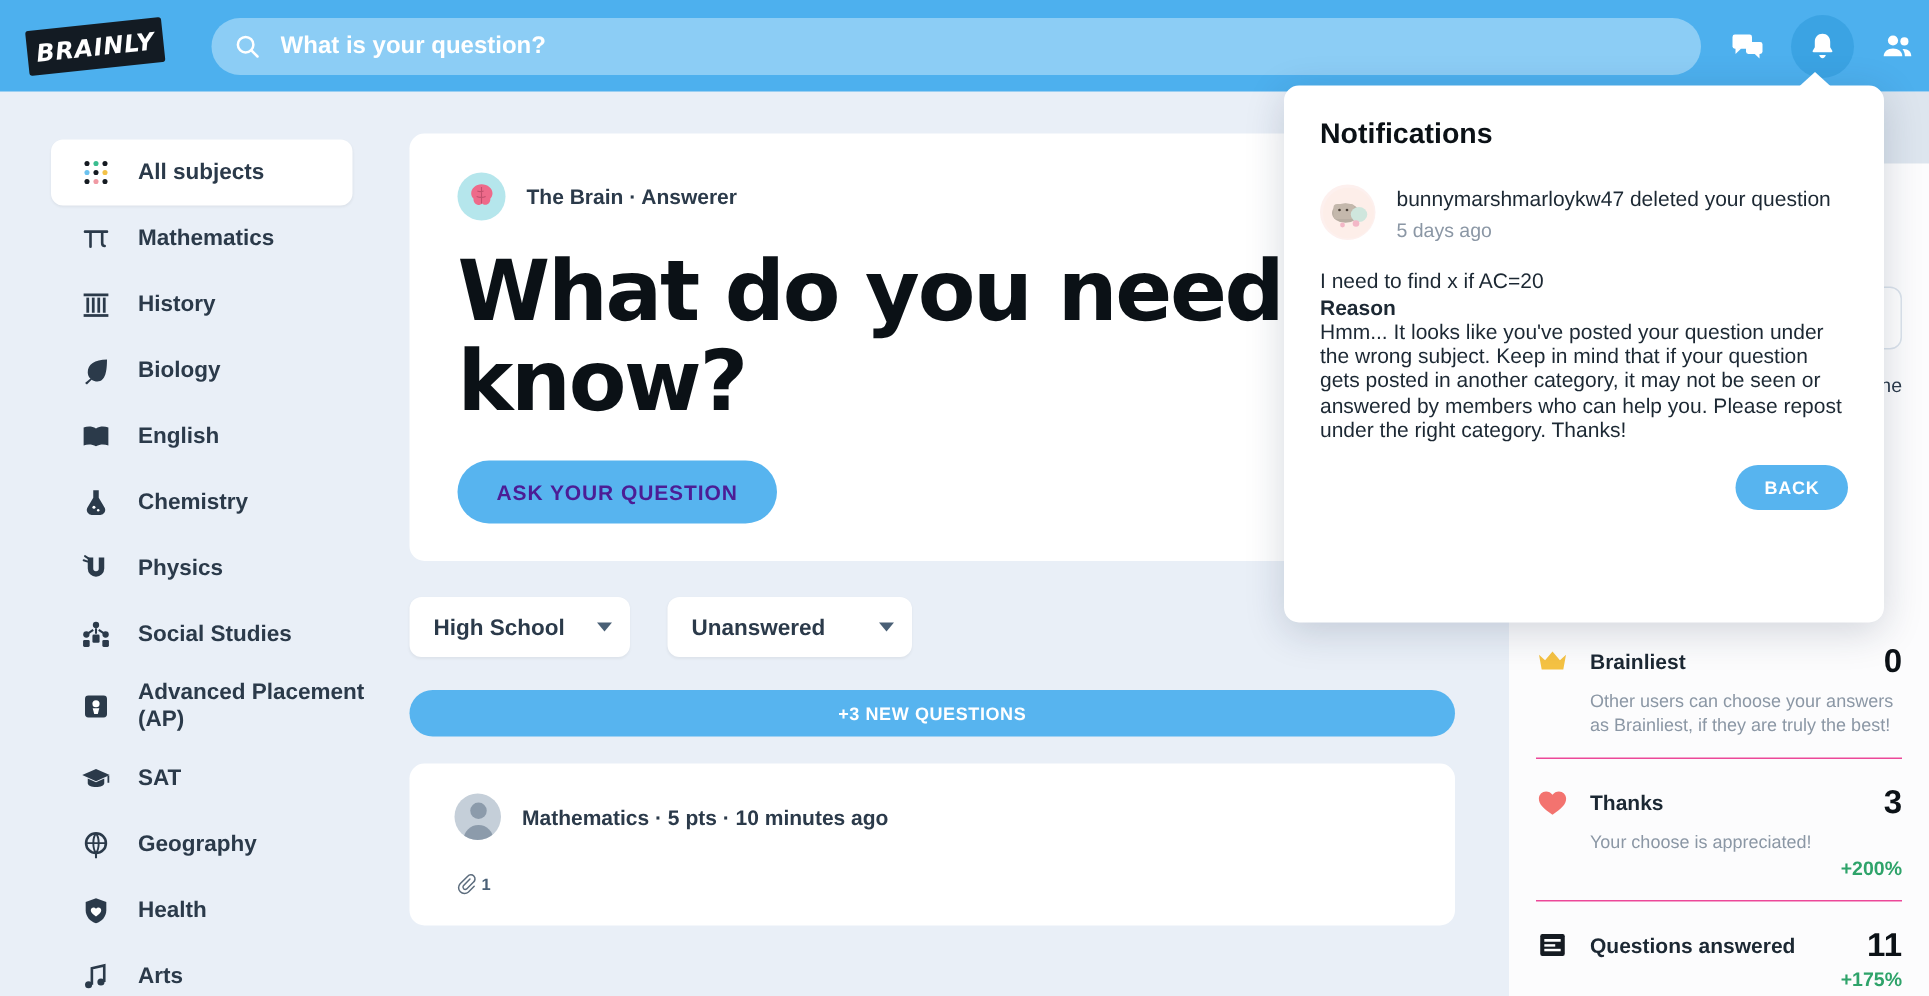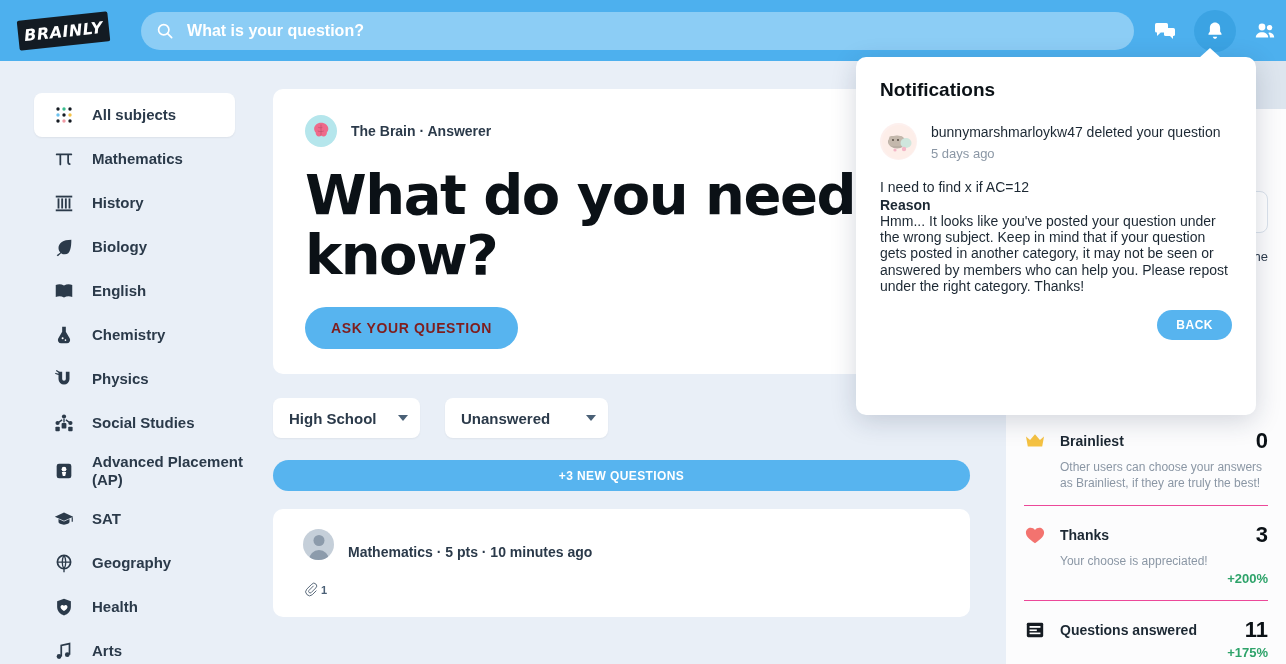--- a/index.html
+++ b/index.html
@@ -89,21 +89,21 @@
   }
   .hero-user { font-size: 14px; font-weight: bold; color: #2b3a4a; }
   .hero-title {
     margin-top: 18px; font-size: 56px; line-height: 60px;
     font-weight: bold; color: #0b1116; letter-spacing: -1.5px;
     font-family: "DejaVu Sans", sans-serif; white-space: pre-line;
   }
   .ask-btn {
     margin-top: 22px; display: inline-flex; align-items: center; justify-content: center;
     height: 42px; padding: 0 26px; border-radius: 21px;
-    background: #57b4ef; color: #7f1d1d; font-weight: bold; font-size: 14px;
+    background: #57b4ef; color: #4c1d95; font-weight: bold; font-size: 14px;
     letter-spacing: 0.6px; border: none; cursor: pointer;
     font-family: "Liberation Sans", sans-serif;
   }
   .filters { display: flex; gap: 25px; margin-top: 24px; }
   .filter {
     height: 40px; background: #fff; border-radius: 8px;
     display: flex; align-items: center; justify-content: space-between;
     padding: 0 12px 0 16px; cursor: pointer;
     font-size: 15px; font-weight: bold; color: #2b3a4a;
     box-shadow: 0 1px 2px rgba(0,0,0,0.05);
@@ -118,21 +118,21 @@
   .newq {
     margin-top: 22px; width: 697px; height: 31px; border-radius: 16px;
     background: #57b4ef; color: #fff; display: flex;
     align-items: center; justify-content: center;
     font-size: 12px; font-weight: bold; letter-spacing: 0.4px; cursor: pointer;
   }
   .qcard {
     margin-top: 18px; width: 697px; background: #fff;
     border-radius: 10px; padding: 20px 30px 20px 30px;
   }
-  .q-top { display: flex; align-items: flex-end; gap: 14px; }
+  .q-top { display: flex; align-items: center; gap: 14px; }
   .q-avatar {
     width: 31px; height: 31px; border-radius: 50%;
     background: #c5cfd9; position: relative; overflow: hidden;
   }
   .q-avatar::before {
     content: ''; position: absolute; top: 6px; left: 50%;
     transform: translateX(-50%); width: 11px; height: 11px;
     border-radius: 50%; background: #8c9bab;
   }
   .q-avatar::after {
@@ -521,21 +521,21 @@
           <circle cx="22" cy="24" r="2.2" fill="#f3b7c7"></circle>
           <circle cx="13" cy="25" r="1.6" fill="#f3b7c7"></circle>
         </svg>
       </div>
       <div class="notif-text">
         <div class="notif-headline">bunnymarshmarloykw47 deleted your question</div>
         <div class="notif-time">5 days ago</div>
       </div>
     </div>
 
-    <div class="notif-q">I need to find x if AC=12</div>
+    <div class="notif-q">I need to find x if AC=20</div>
     <div class="notif-reason-label">Reason</div>
     <div class="notif-reason">Hmm... It looks like you've posted your question under the wrong subject. Keep in mind that if your question gets posted in another category, it may not be seen or answered by members who can help you. Please repost under the right category. Thanks!</div>
 
     <div class="notif-actions">
       <button class="back-btn">BACK</button>
     </div>
   </div>
 
 </div>
 

